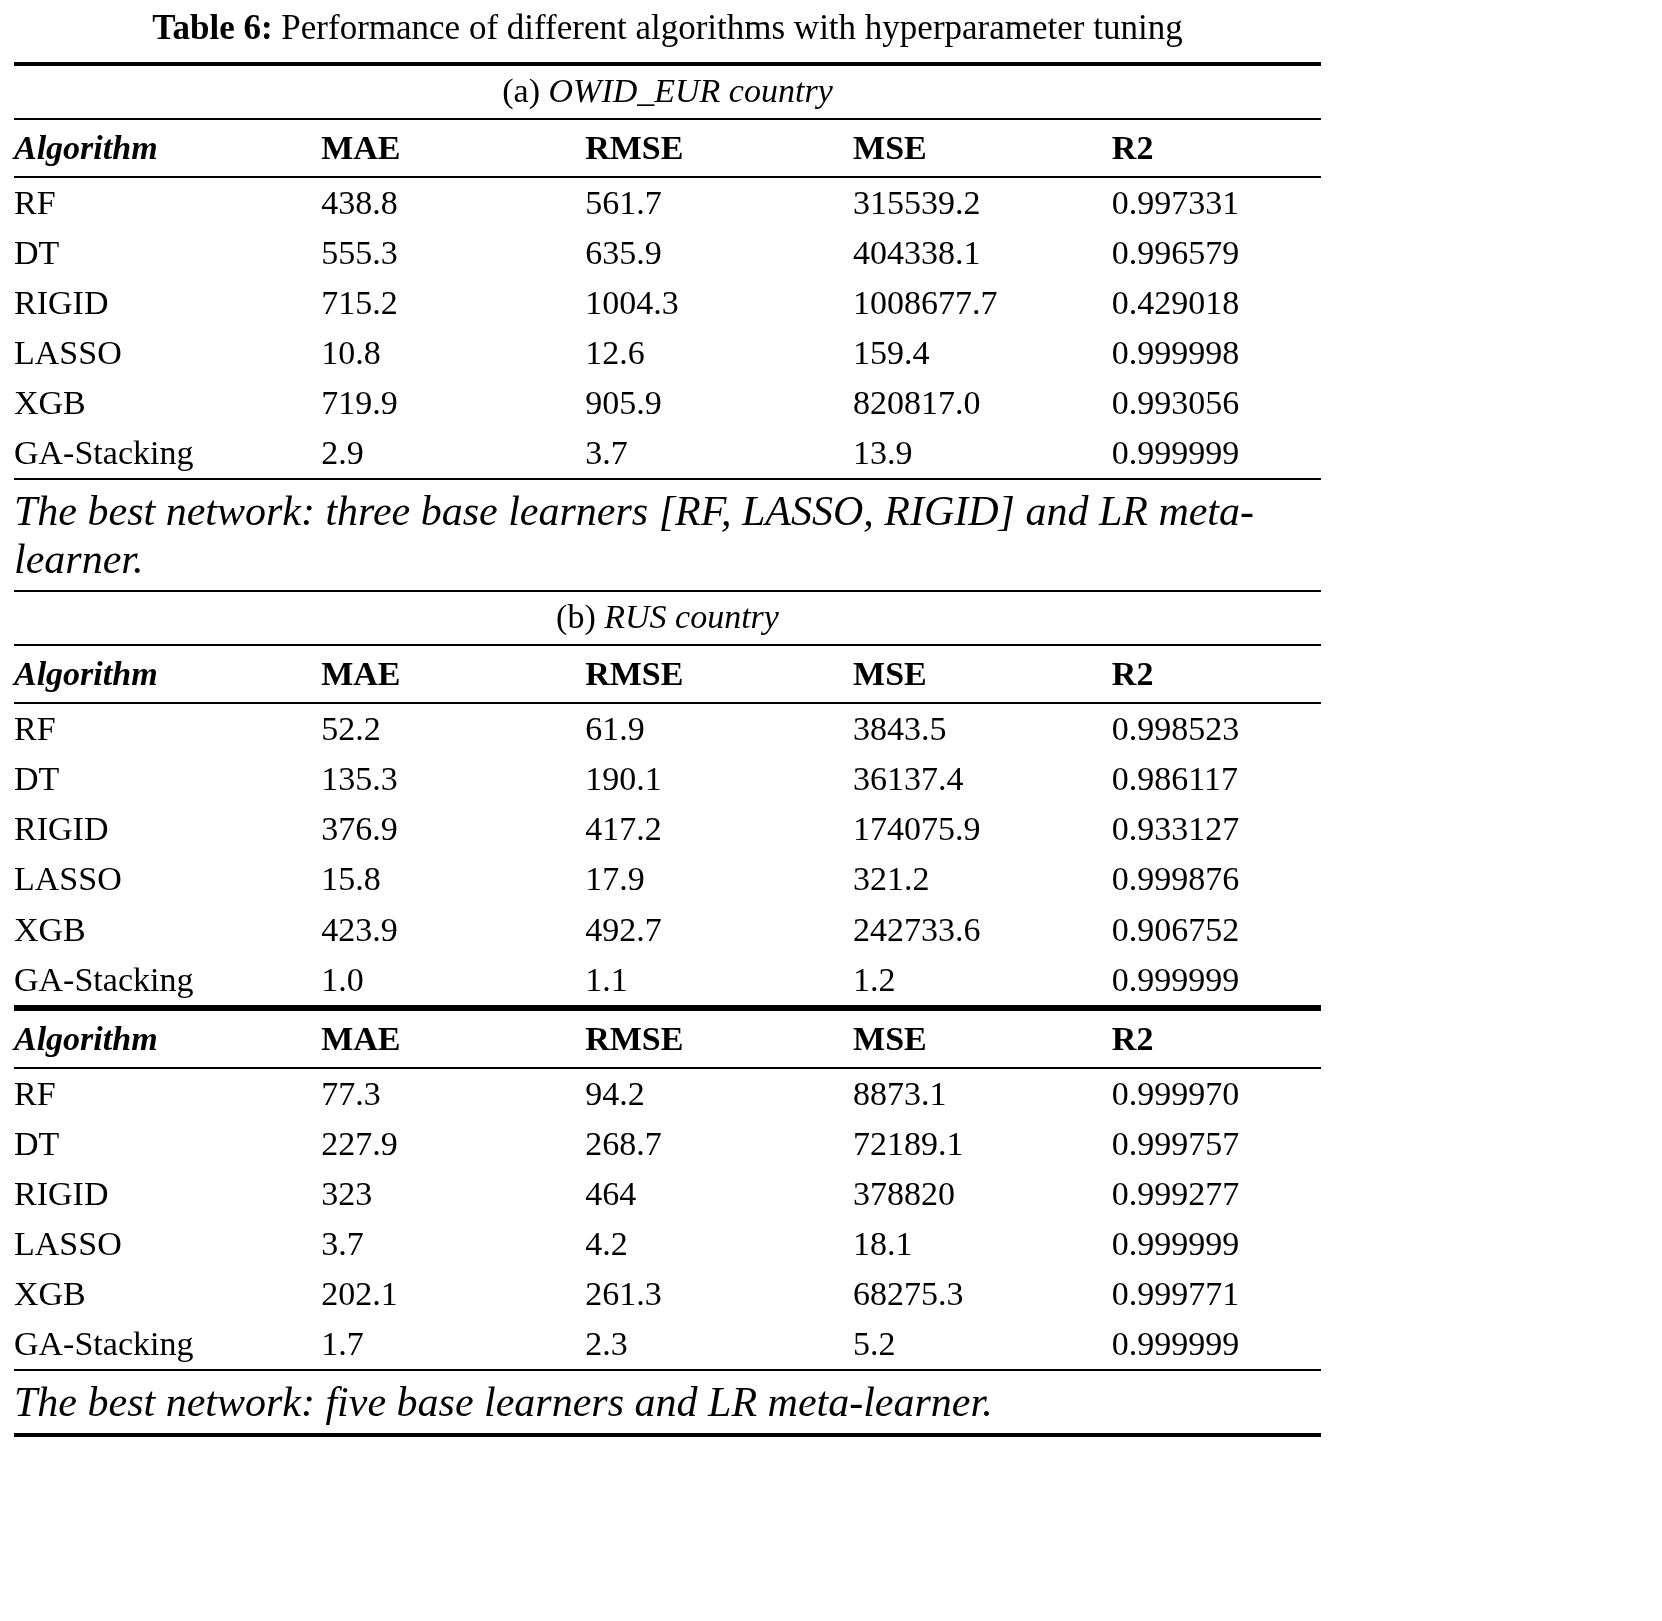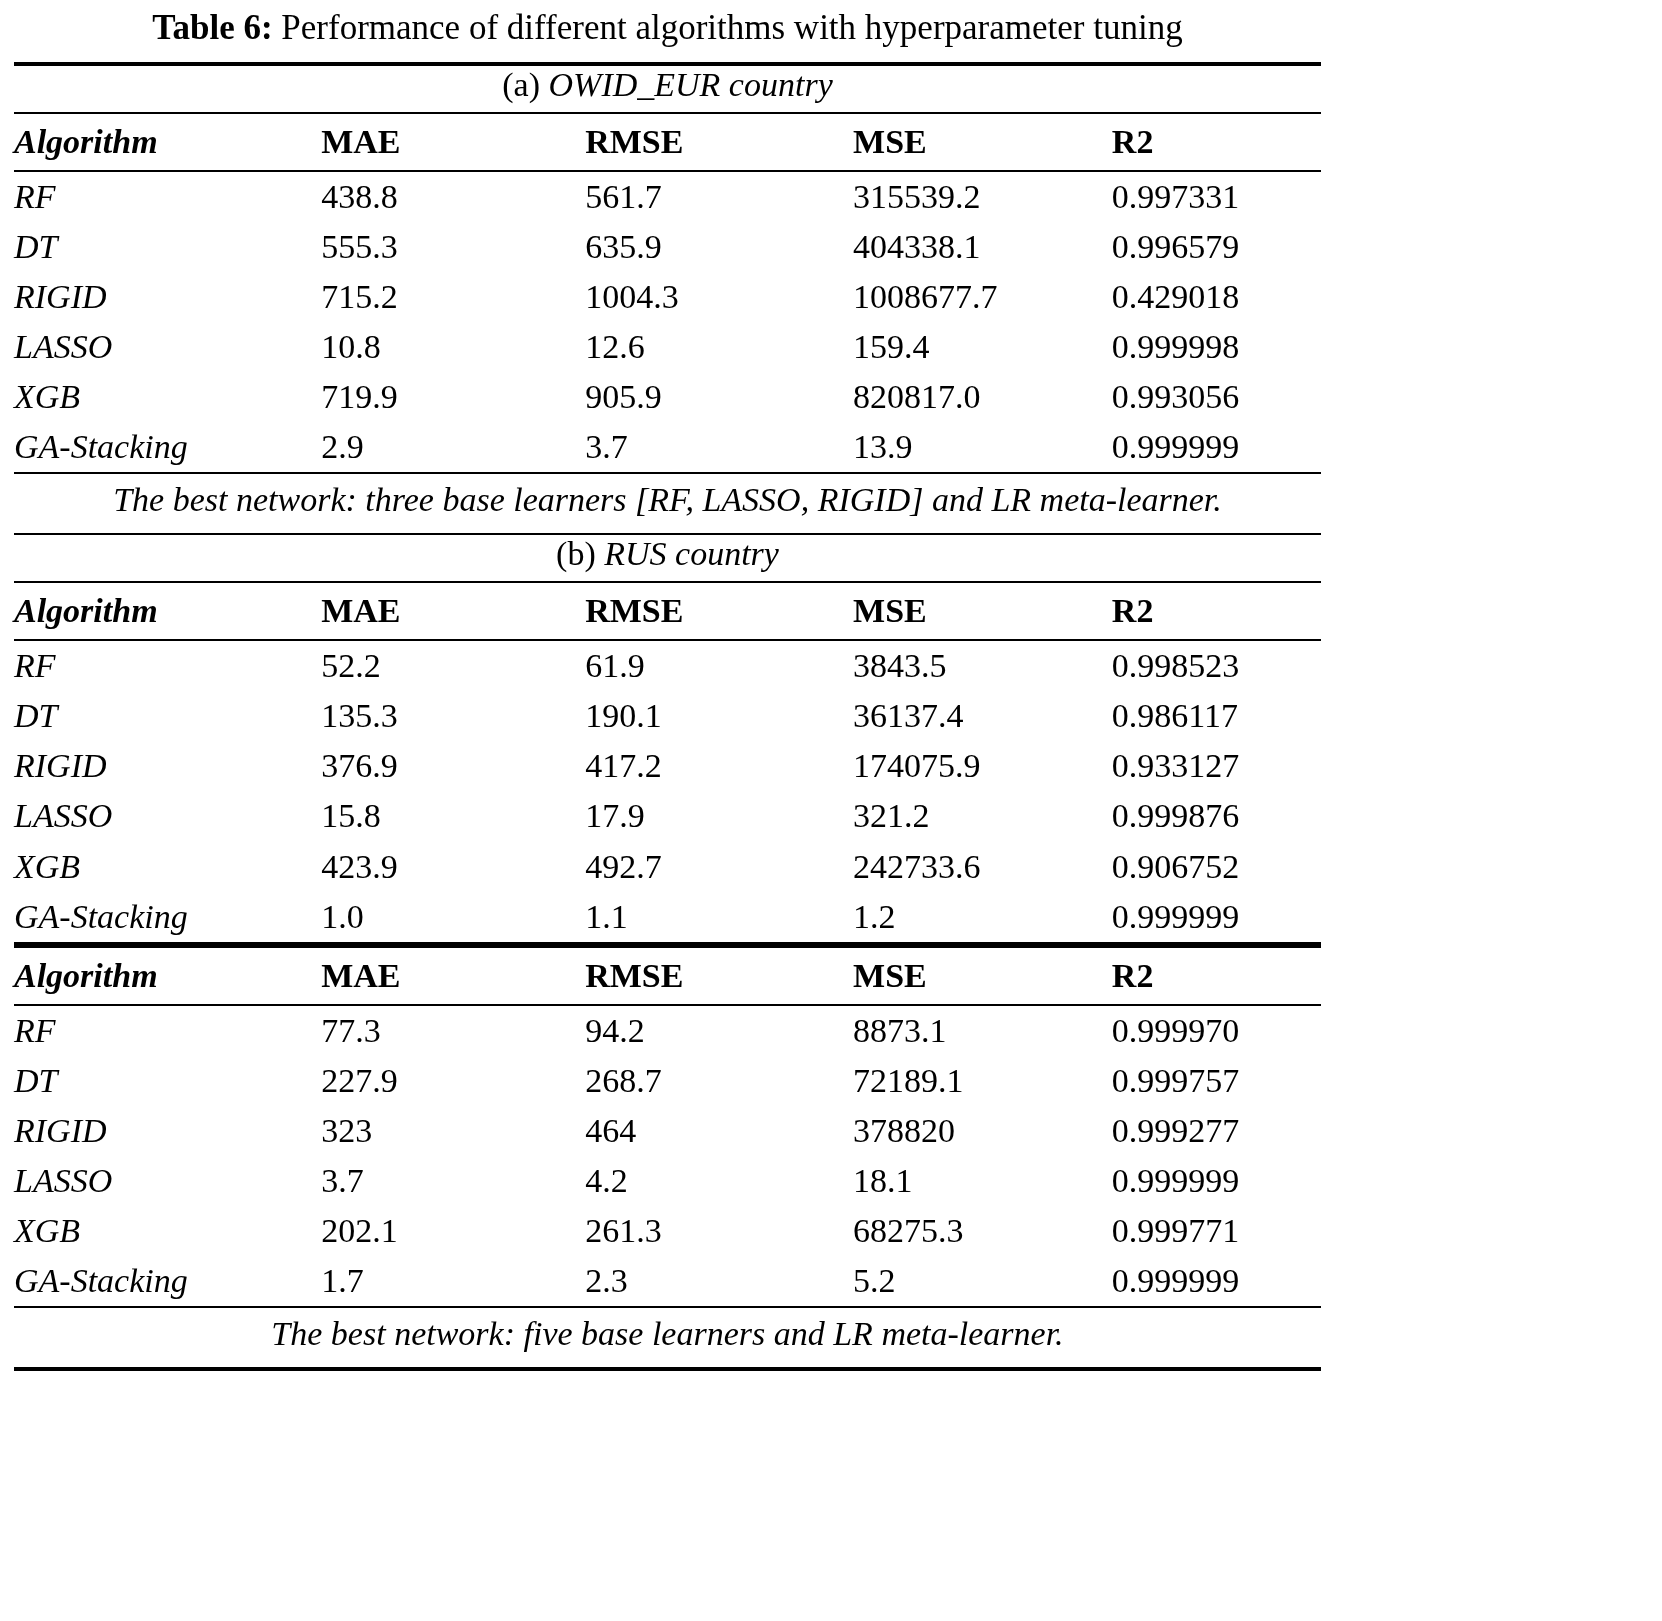--- a/index.html
+++ b/index.html
@@ -43,46 +43,44 @@
   }
   .rule-thin td {
     border-top: 2px solid #000;
     height: 0;
     padding: 0;
     font-size: 0;
     line-height: 0;
   }
   tr.subcaption td {
     text-align: center;
-    padding: 0 0 8px 0;
+    padding: 6px 0 8px 0;
     font-size: 34px;
     font-family: Liberation Serif, serif;
   }
   tr.subcaption .sc-ital {
     font-style: italic;
   }
   tr.header td {
     padding: 9px 0 9px 0;
     font-weight: bold;
   }
   tr.header td.col-alg {
     font-style: italic;
   }
   tr.datarow td {
     padding: 6px 0 6px 0;
     line-height: 1.12;
   }
   tr.datarow td.col-alg {
+  }
+  tr.note td {
     font-style: italic;
-  }
-  tr.note td {
-    text-align: center;
-    font-style: italic;
-    padding: 7px 0 14px 0;
-    font-size: 34px;
+    padding: 7px 0 7px 0;
+    font-size: 42px;
   }
   col.c-alg { width: 23.5%; }
   col.c-mae { width: 20.2%; }
   col.c-rmse { width: 20.5%; }
   col.c-mse  { width: 19.8%; }
   col.c-r2   { width: 16.0%; }
 </style>
 </head>
 <body>
 

